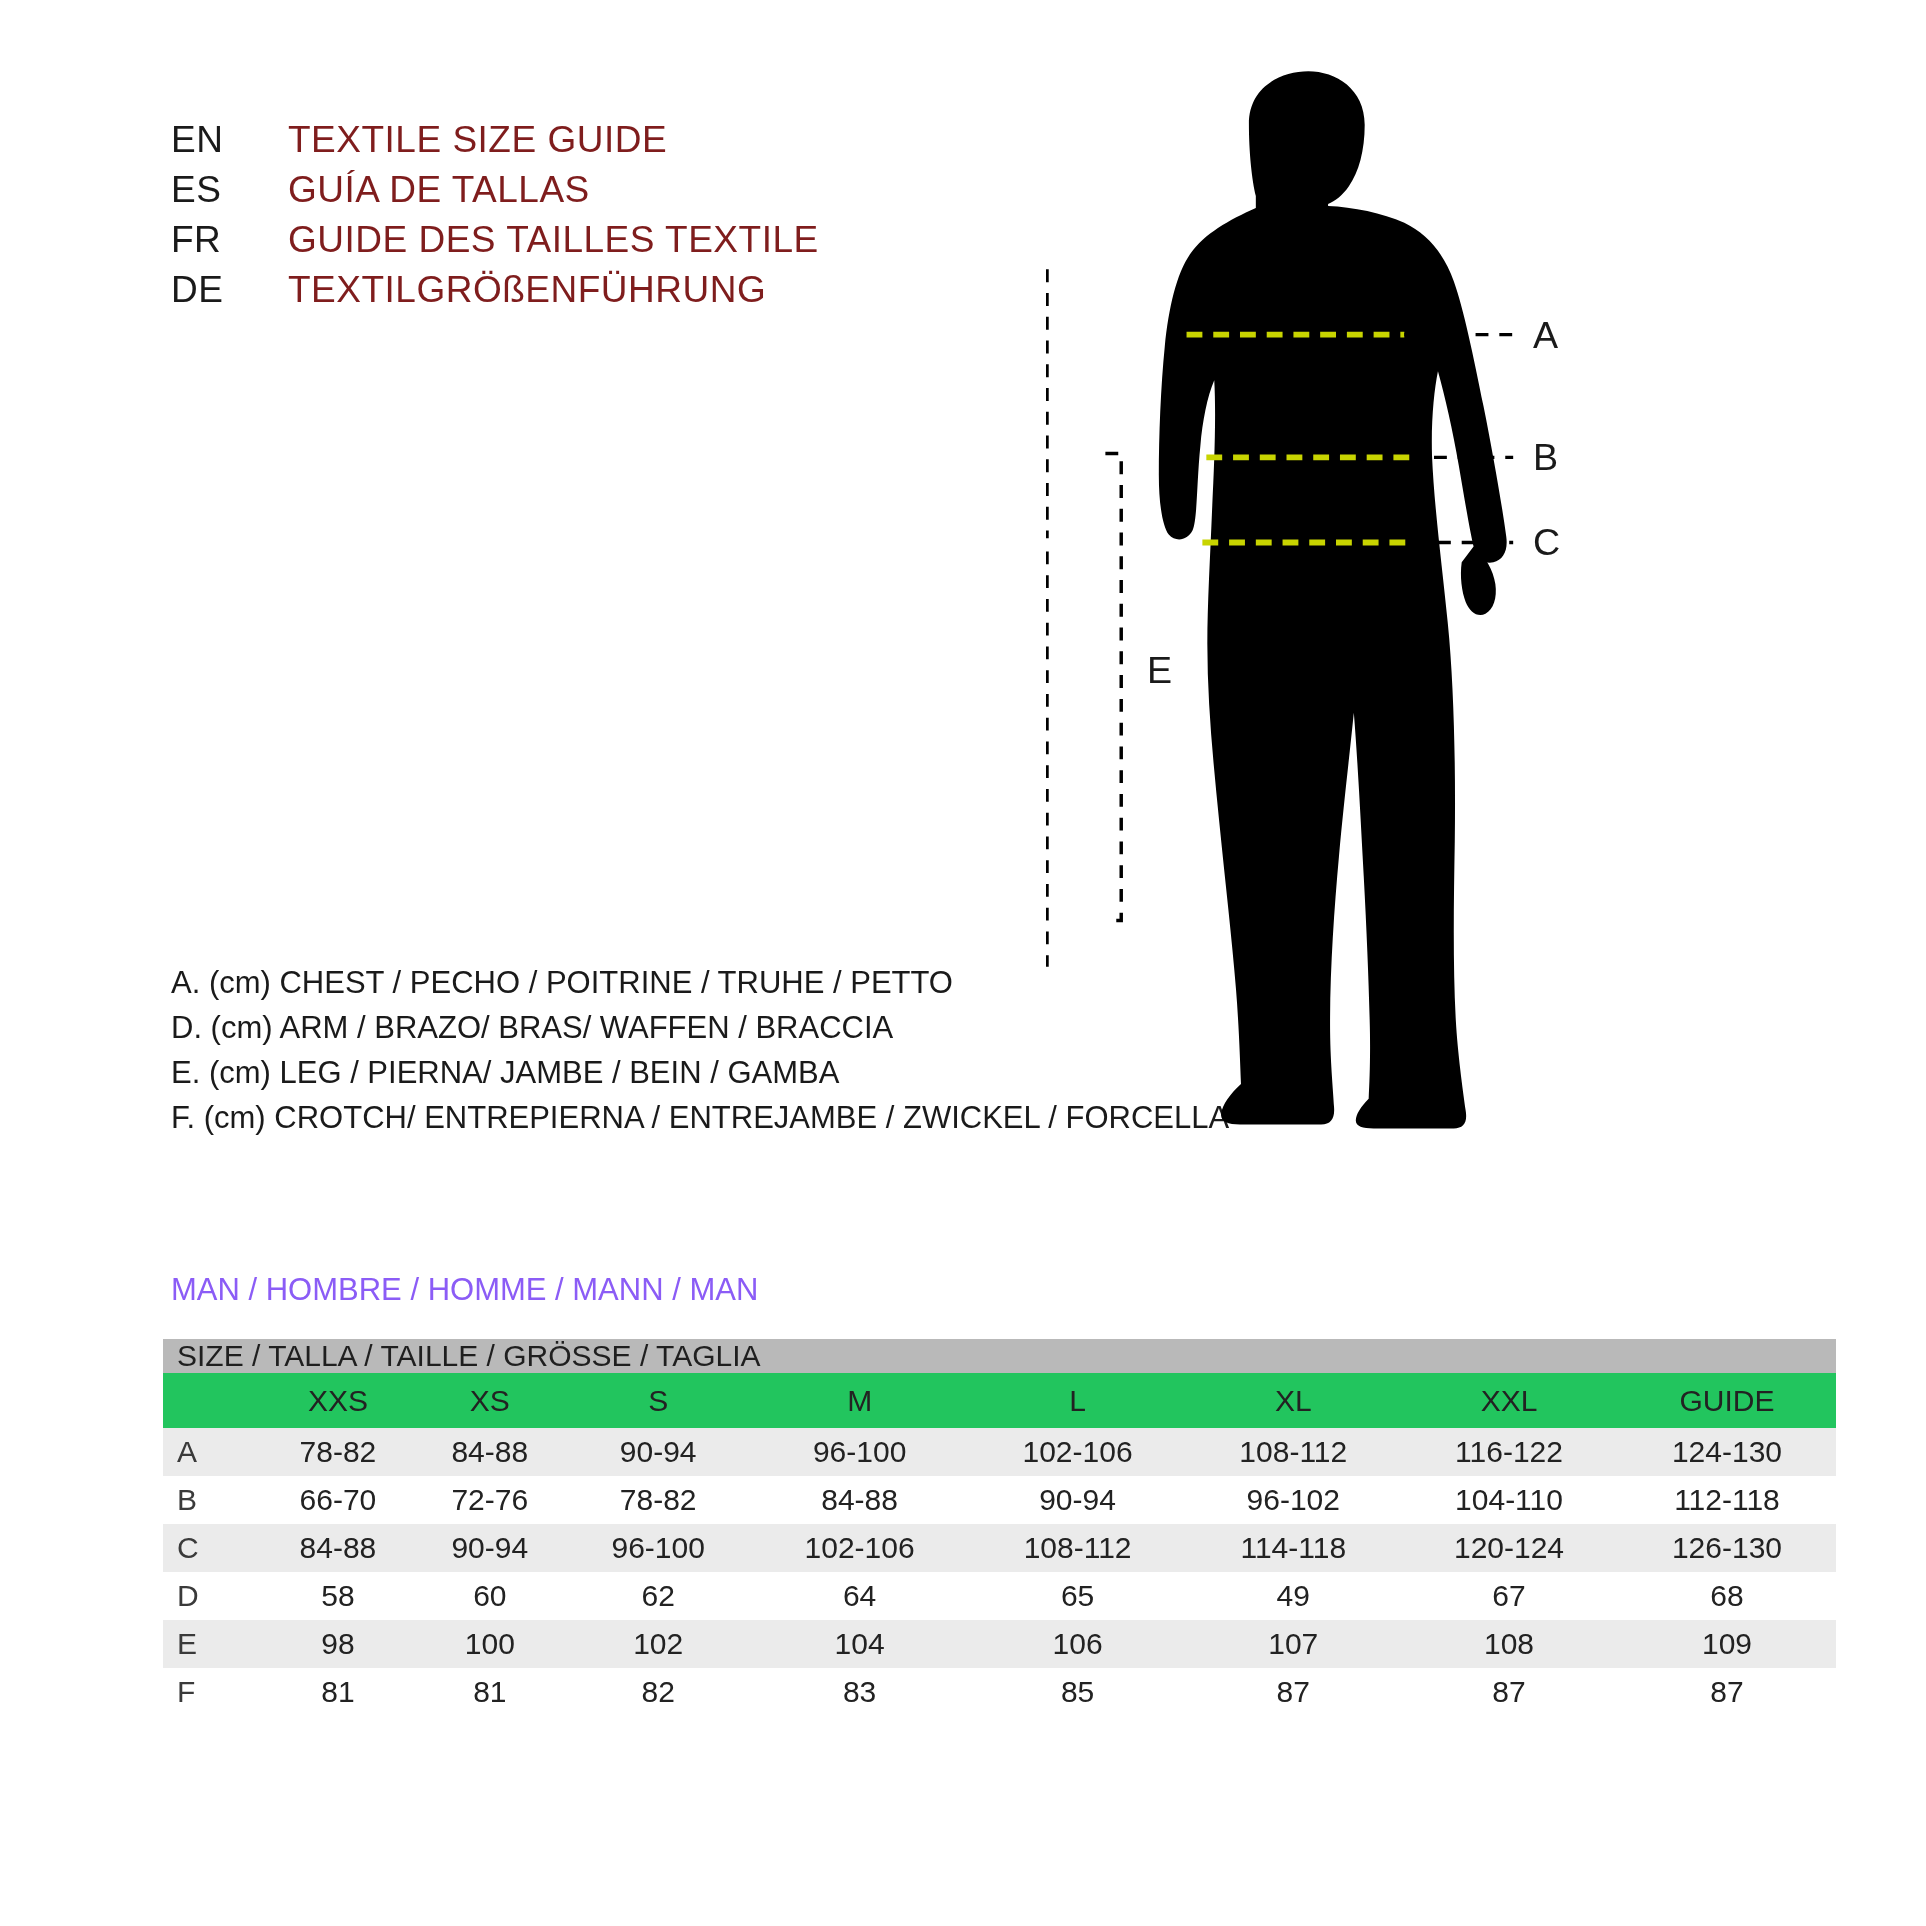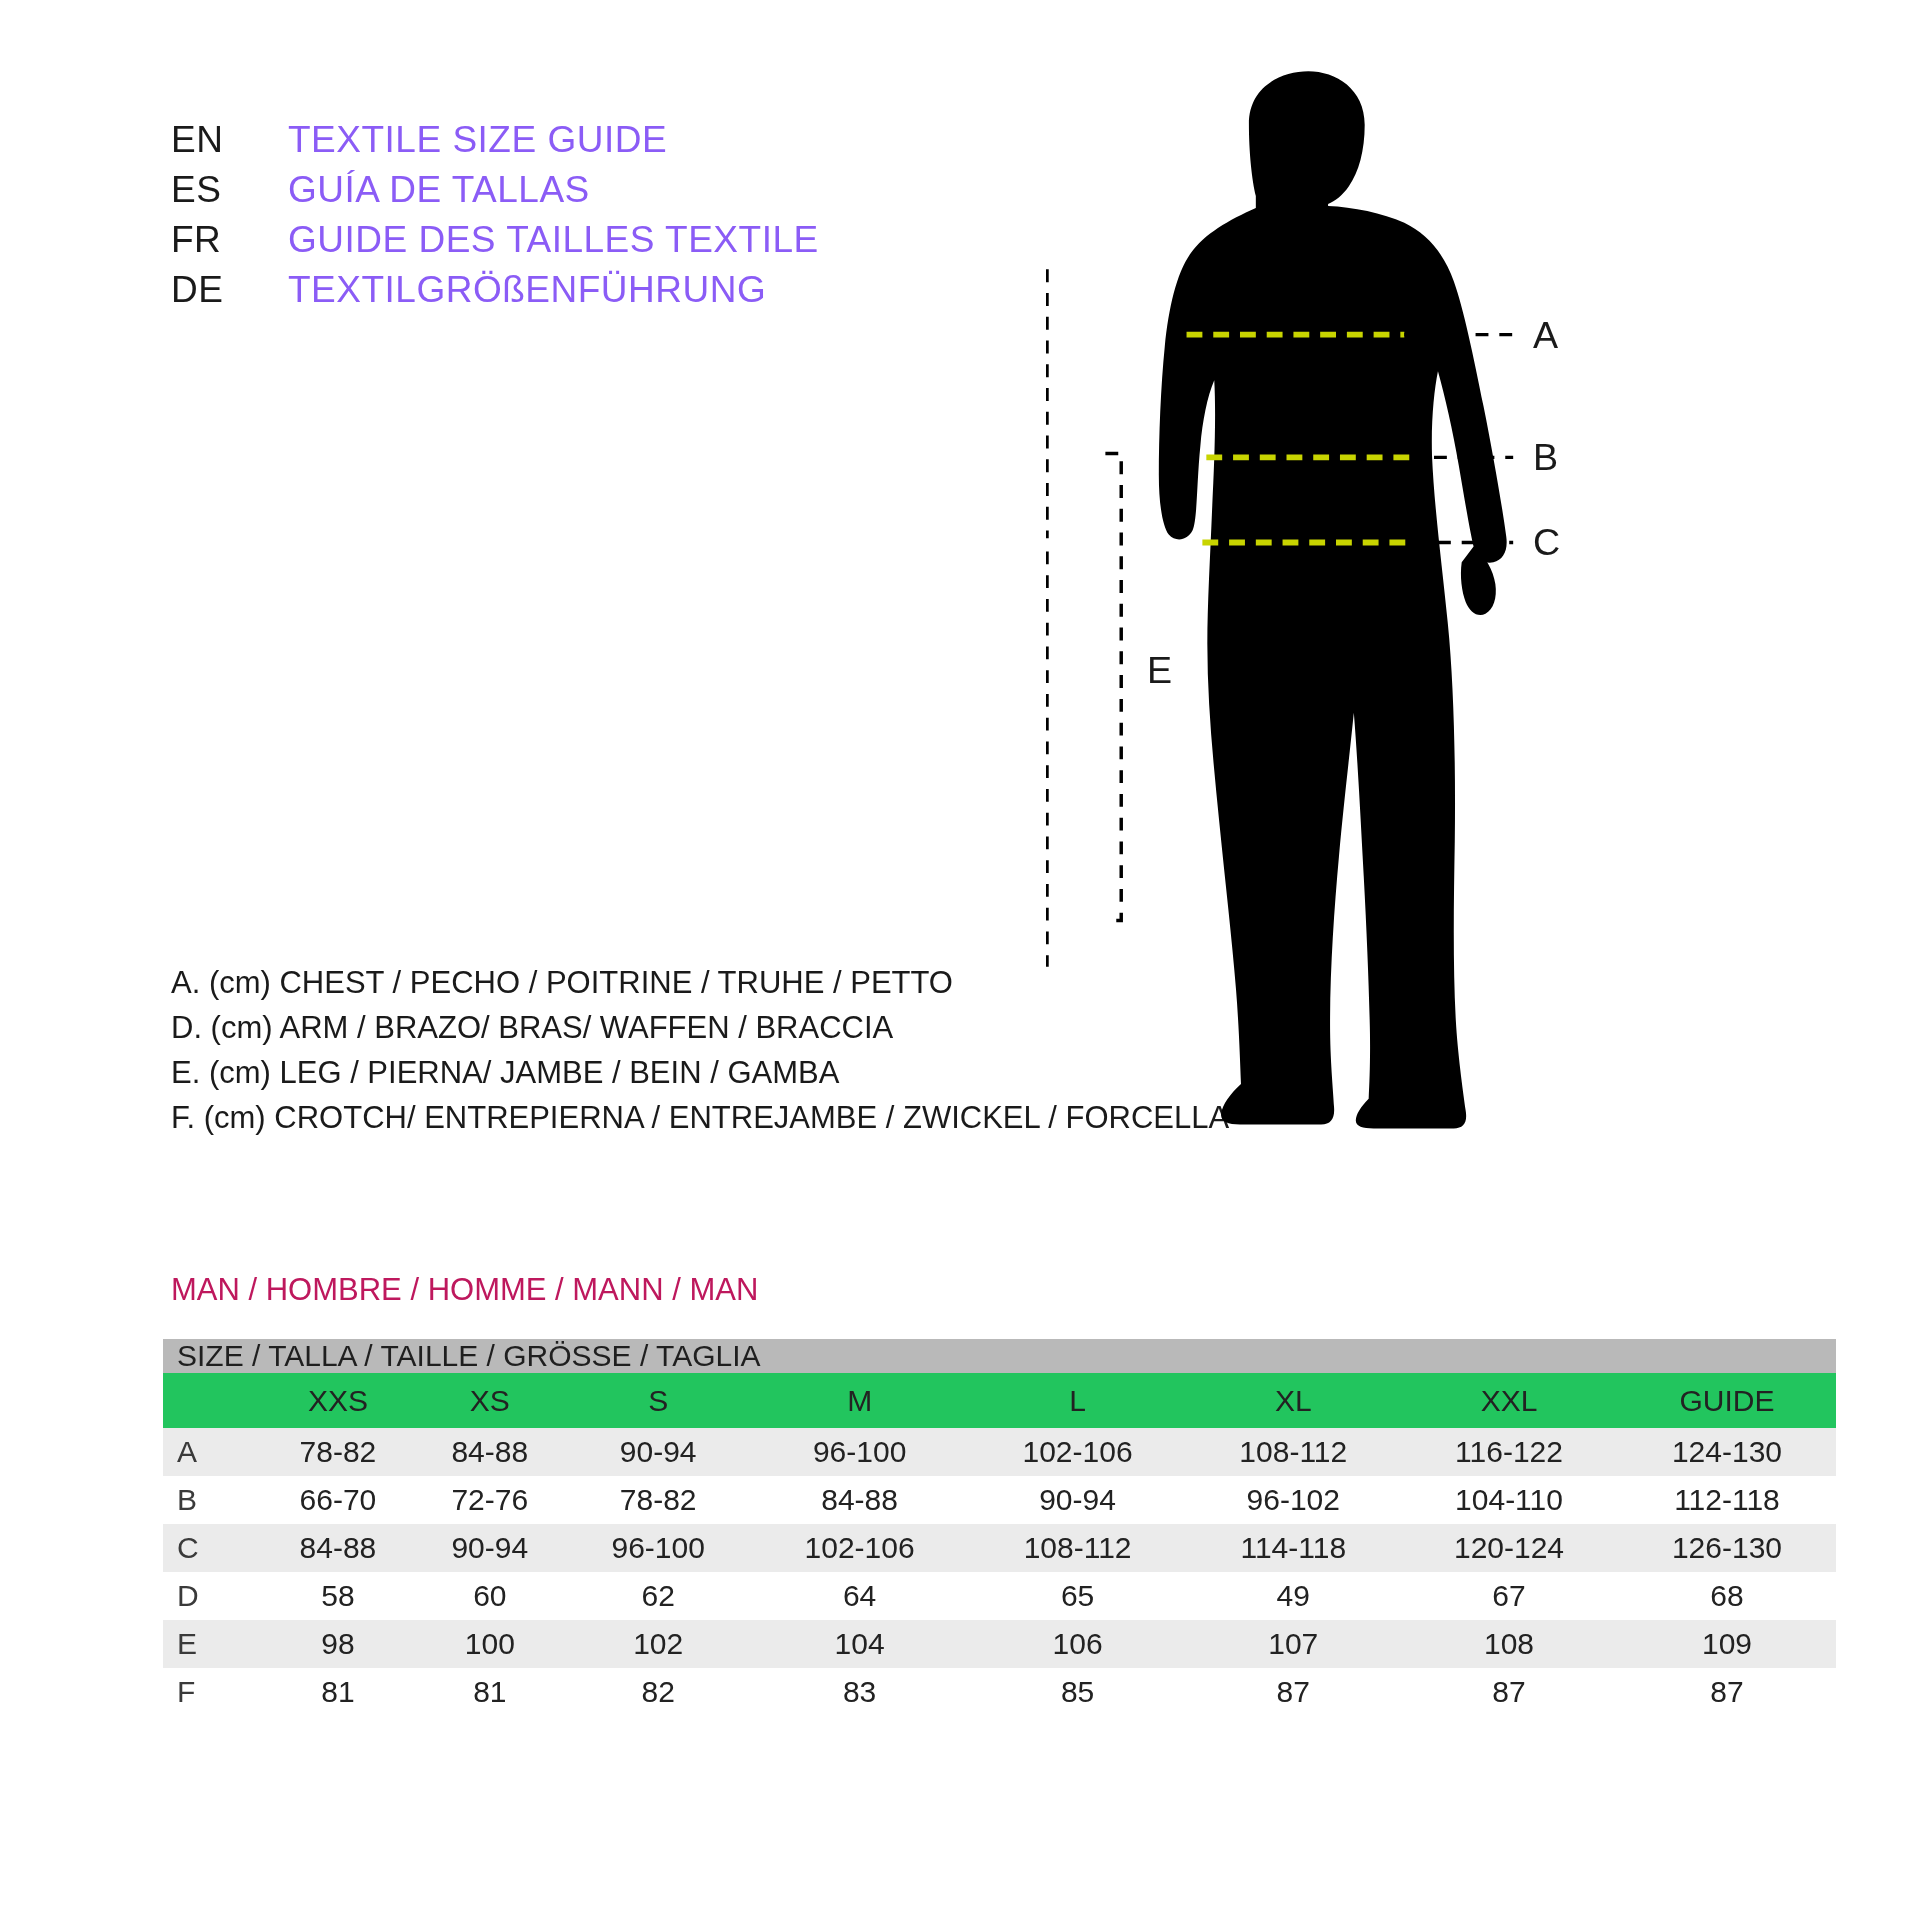--- a/index.html
+++ b/index.html
@@ -35,41 +35,41 @@
   }
   .title-lang {
     width: 117px;
     font-size: 37px;
     letter-spacing: 0.5px;
     color: #1a1a1a;
   }
   .title-text {
     font-size: 37px;
     letter-spacing: 0.5px;
-    color: #8b5cf6;
+    color: #7f1d1d;
   }
 
   
   .legend {
     position: absolute;
     left: 135px;
     top: 960px;
   }
   .legend-line {
     font-size: 31px;
     line-height: 45px;
     color: #1a1a1a;
     white-space: nowrap;
   }
   .legend-gender {
     position: absolute;
     left: 135px;
     top: 1272px;
     font-size: 31px;
-    color: #be185d;
+    color: #8b5cf6;
     white-space: nowrap;
   }
 
   
   .figure-area {
     position: absolute;
     left: 1010px;
     top: 69px;
     width: 871px;
     height: 1139px;

